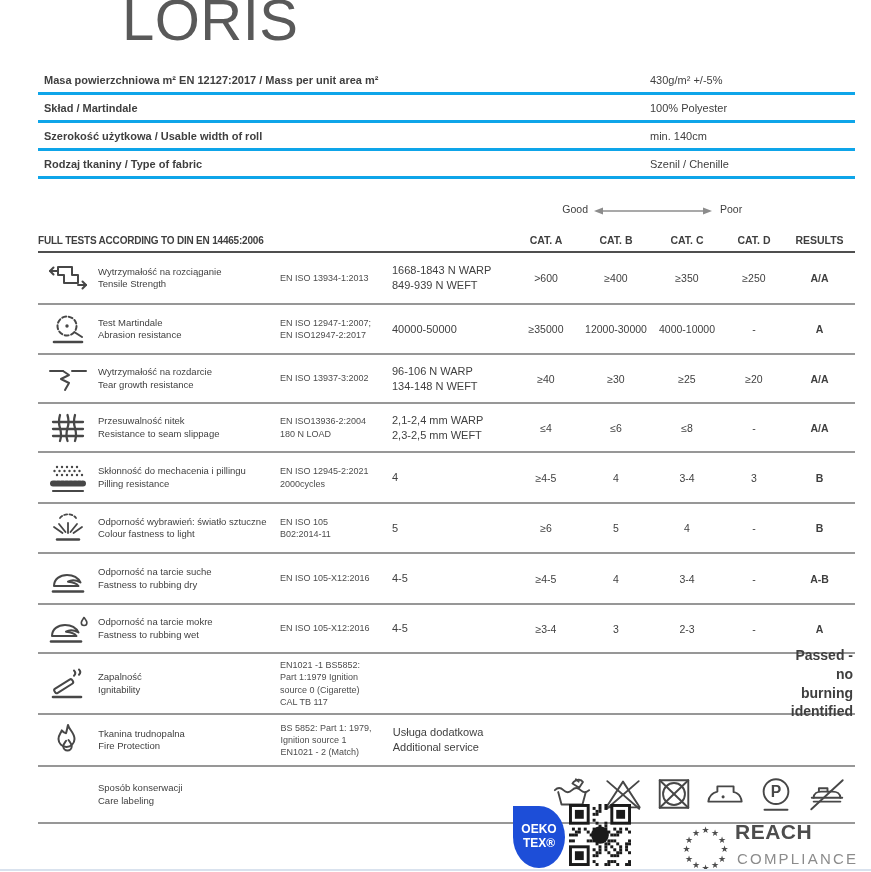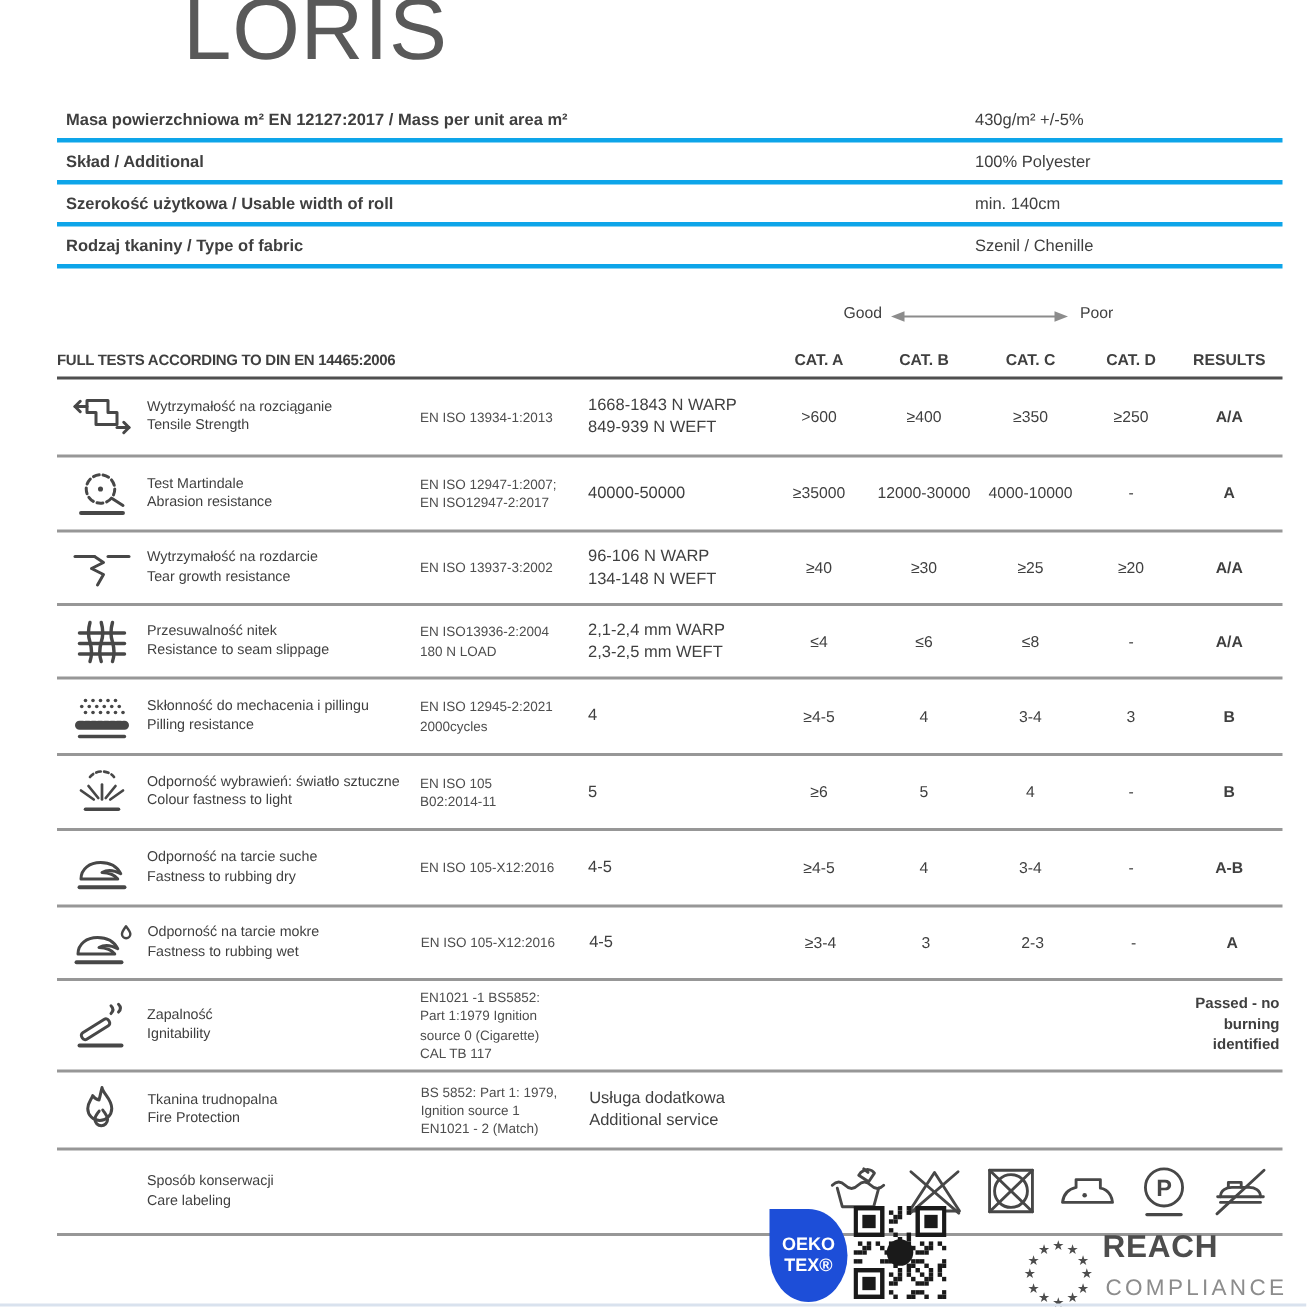--- a/index.html
+++ b/index.html
@@ -30,21 +30,21 @@
   .c-a{width:68px;}.c-b{width:72px;}.c-c{width:70px;}.c-d{width:64px;}.c-res{width:67px;}
   .trow{display:flex;align-items:center;border-bottom:2px solid #979797;}
   .cell{box-sizing:border-box;}
   .c-icon{width:60px;display:flex;justify-content:center;align-items:center;}
   .ticon svg{display:block;}
   .c-name{width:182px;font-size:9.5px;line-height:1.3;padding-right:8px;}
   .c-std{width:112px;font-size:9px;line-height:1.35;color:#4d4d4d;padding-right:10px;white-space:pre-line;}
   .c-meas{width:120px;font-size:11px;line-height:1.35;padding-right:4px;}
   .cat{text-align:center;font-size:10.5px;}
   .result{text-align:center;font-weight:bold;font-size:10.5px;}
-  .result.long{font-size:10px;text-align:right;line-height:1.35;}
+  .result.long{font-size:14px;text-align:right;line-height:1.35;}
   
   .care-row{position:relative;display:flex;align-items:center;height:55px;border-bottom:2px solid #979797;}
   .care-name{margin-left:60px;width:182px;font-size:9.5px;line-height:1.3;}
   .care-icons{position:absolute;left:512px;top:7px;display:flex;gap:7px;align-items:center;}
   .care-ic svg{display:block;}
   
   .oeko{
     position:absolute;left:513px;top:806px;width:52px;height:62px;
     background:#1d4ed8;border-radius:0 50% 50% 50%;
     display:flex;flex-direction:column;align-items:center;justify-content:center;
@@ -61,21 +61,21 @@
 <body>
 
 <div class="page-title">LORIS</div>
 
 <div class="specs">
   <div class="spec-row">
     <span class="spec-label">Masa powierzchniowa m² EN 12127:2017 / Mass per unit area m²</span>
     <span class="spec-value">430g/m² +/-5%</span>
   </div>
   <div class="spec-row">
-    <span class="spec-label">Skład / Additional</span>
+    <span class="spec-label">Skład / Martindale</span>
     <span class="spec-value">100% Polyester</span>
   </div>
   <div class="spec-row">
     <span class="spec-label">Szerokość użytkowa / Usable width of roll</span>
     <span class="spec-value">min. 140cm</span>
   </div>
   <div class="spec-row">
     <span class="spec-label">Rodzaj tkaniny / Type of fabric</span>
     <span class="spec-value">Szenil / Chenille</span>
   </div>
@@ -298,21 +298,21 @@
         <div class="cell c-std">EN ISO 105-X12:2016</div>
         <div class="cell c-meas">
           <div>4-5</div>
         </div>
         <div class="cell cat c-a">≥4-5</div>
         <div class="cell cat c-b">4</div>
         <div class="cell cat c-c">3-4</div>
         <div class="cell cat c-d">-</div>
         <div class="cell c-res result">A-B</div>
       </div>
-      <div class="trow" style="height: 47px; justify-content: space-between;">
+      <div class="trow" style="height: 47px;">
         <div class="cell c-icon">
           <span class="ticon">
             <svg viewBox="0 0 44 36" width="44" height="36" fill="none" stroke="#474747" stroke-linecap="round" stroke-linejoin="round" stroke-width="2">
               <path d="M6 25 c0-7 6-11 13-11 6.5 0 11 2.5 13.5 7.5 -5-2.8-9.5-2.6-12.5-0.8 4 0.2 8.5 1.6 10.5 4.3 z"></path>
               <path d="M5 30.5 h30" stroke-width="2.6"></path>
               <path d="M38 6.5 c-1.7 2.5-2.7 3.6-2.7 5.2 a2.8 2.8 0 0 0 5.6 0 c0-1.6-1-2.7-2.9-5.2 z" stroke-width="1.6"></path>
             </svg>
           </span>
         </div>
         <div class="cell c-name">

